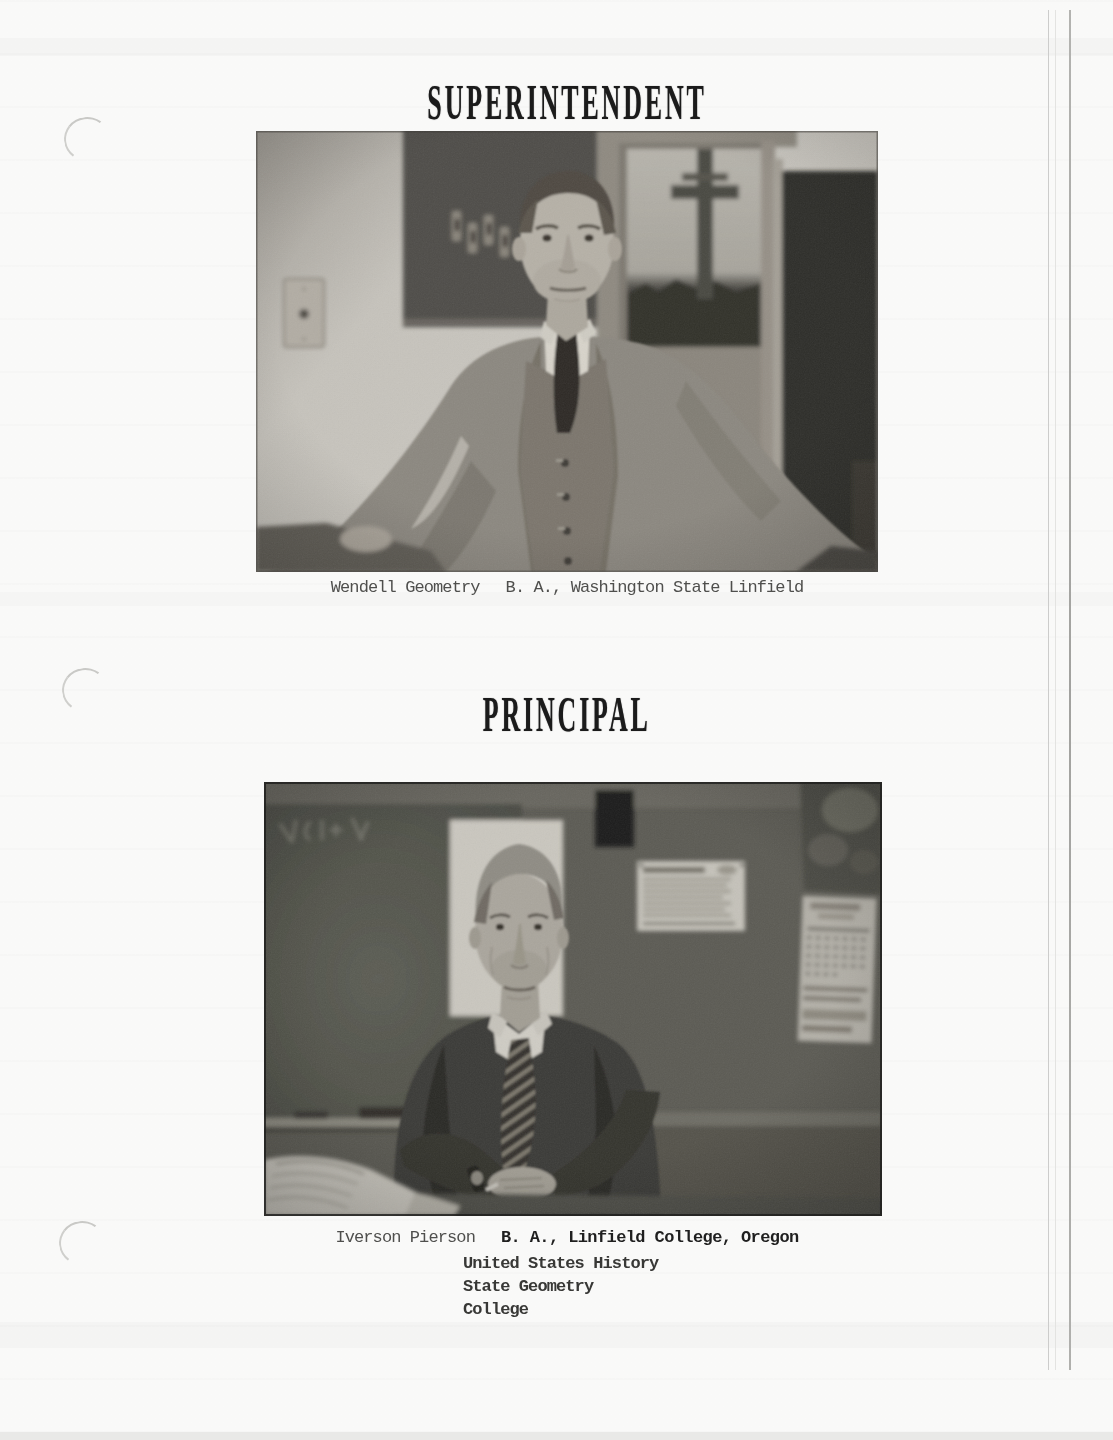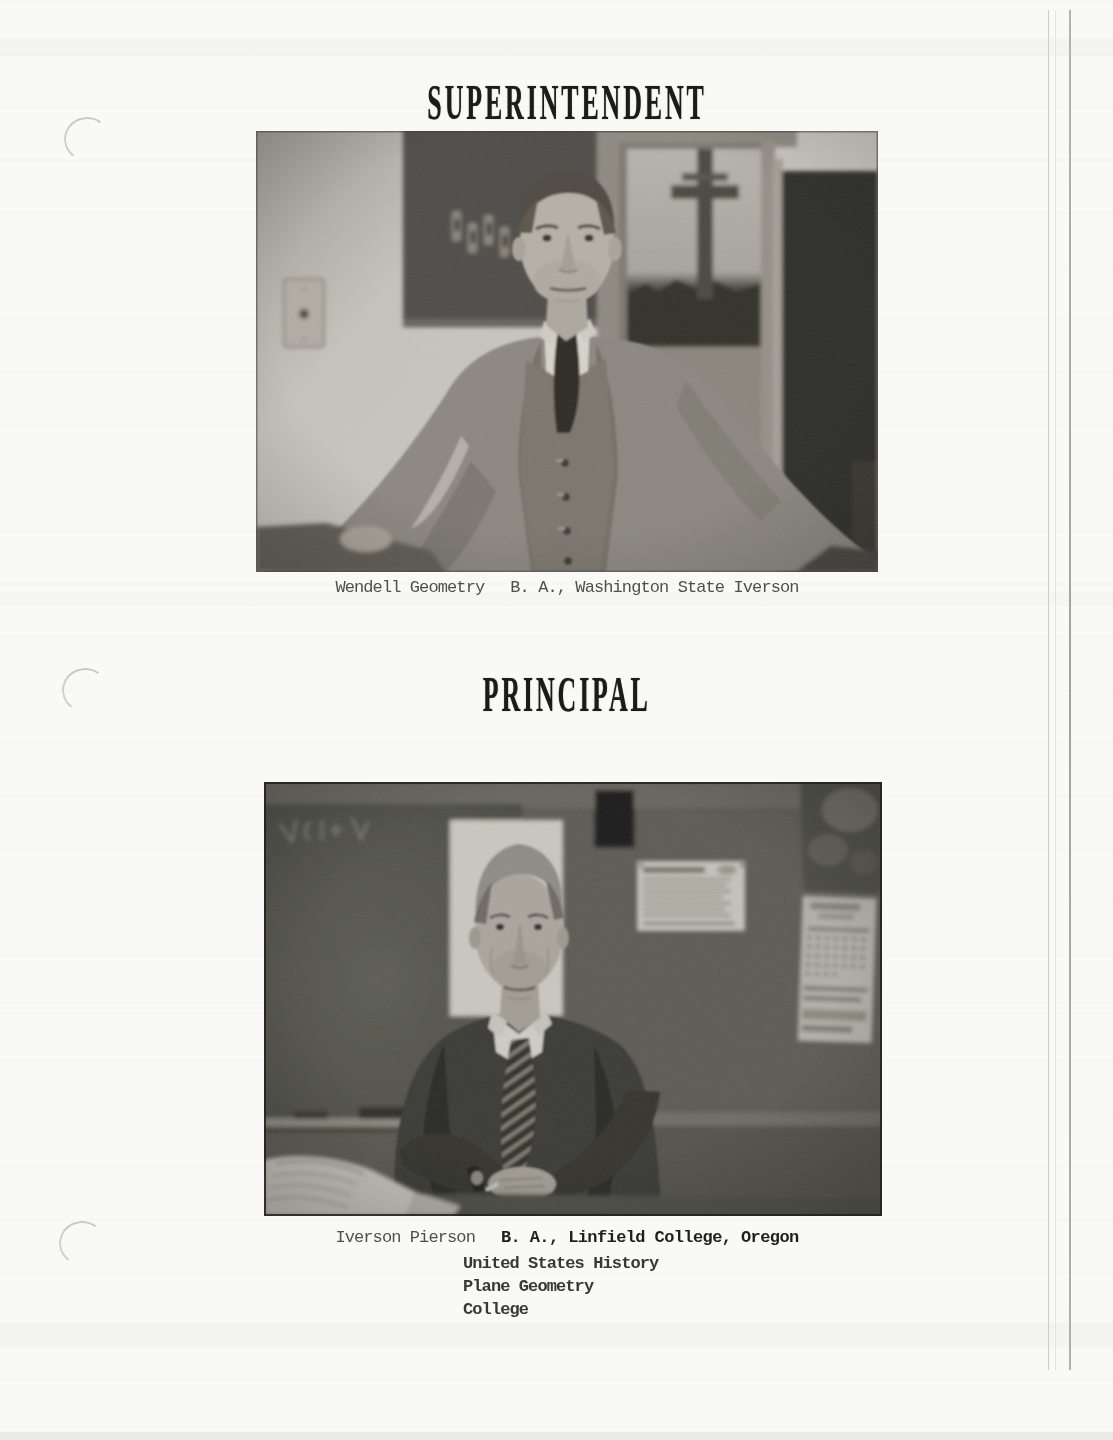--- a/index.html
+++ b/index.html
@@ -31,21 +31,21 @@
   .punch3{left:59px;top:1221px;}
 
   
   .edge-line{position:absolute;top:10px;height:1360px;pointer-events:none;}
   .edge-a{left:1048px;width:1px;background:#cccccb;}
   .edge-b{left:1055px;width:1px;background:#e3e3e1;}
   .edge-c{left:1069px;width:2px;background:linear-gradient(to bottom,#b3b3b0,#a2a29f 50%,#b0b0ad);}
 
   .title-wrap{position:absolute;left:256px;width:622px;text-align:center;}
   .title-wrap.t1{top:76px;}
-  .title-wrap.t2{top:668px;}
+  .title-wrap.t2{top:688px;}
   .doc-title{
     display:inline-block;
     font-family:"Liberation Serif", serif;
     font-weight:bold;
     font-size:36px;line-height:1;
     letter-spacing:4px;
     color:#1b1b1b;
     transform:scale(0.72,1.42);
     transform-origin:50% 0;
     white-space:nowrap;
@@ -214,21 +214,21 @@
         <path d="M 540,441 L 575,415 L 622,420 L 622,441 Z" fill="#47443f"></path>
       </g>
 
       <rect width="622" height="441" fill="url(#p1vig)"></rect>
       <rect width="622" height="441" filter="url(#grain1)" opacity="0.16"></rect>
       <rect x="0.75" y="0.75" width="620.5" height="439.5" fill="none" stroke="#3e3c39" stroke-width="1.5" opacity="0.55"></rect>
     </svg>
   </div>
 
   <div class="caption cap1">
-    <span class="cap-name">Wendell Geometry</span><span class="cap-cred">B. A., Washington State Iverson</span>
+    <span class="cap-name">Wendell Geometry</span><span class="cap-cred">B. A., Washington State Linfield</span>
   </div>
 
   <div class="title-wrap t2">
     <span class="doc-title">PRINCIPAL</span>
   </div>
 
   <div class="photo photo2" role="img" aria-label="black-and-white photograph of the principal seated at a desk in front of a chalkboard with an open book, wearing a dark suit and striped tie, calendar and posted papers on the wall">
     <svg viewBox="0 0 618 434" preserveAspectRatio="none">
       <defs>
         <radialGradient id="p2vig" cx="0.5" cy="0.45" r="0.85">
@@ -396,17 +396,17 @@
       <rect x="1" y="1" width="616" height="432" fill="none" stroke="#1d1d1b" stroke-width="2" opacity="0.8"></rect>
     </svg>
   </div>
 
   <div class="caption cap2">
     <span class="cap-name">Iverson Pierson</span><span class="cap-cred">B. A., Linfield College, Oregon</span>
   </div>
 
   <div class="subjects">
     <div>United States History</div>
-    <div>Plane Geometry</div>
+    <div>State Geometry</div>
     <div>College</div>
   </div>
 
 </div>
 
 </body></html>

